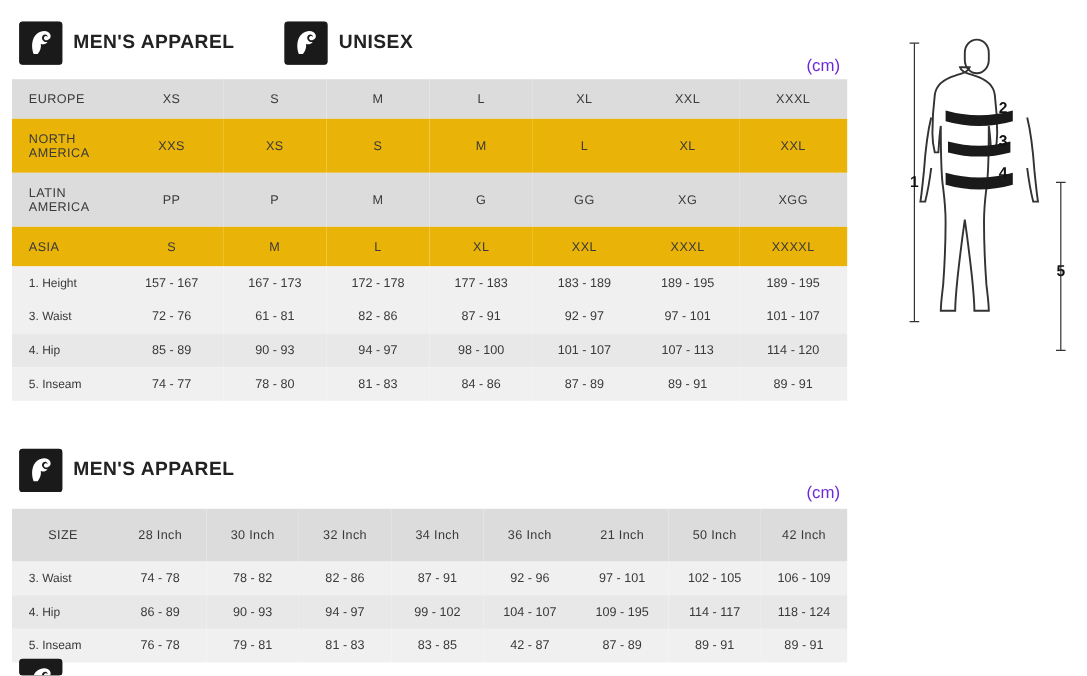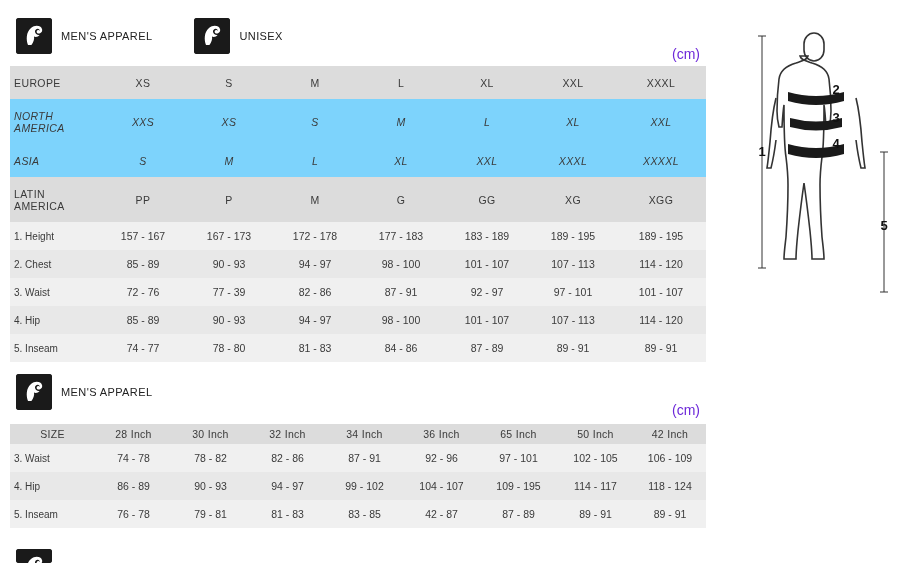--- a/index.html
+++ b/index.html
@@ -27,22 +27,22 @@
   .logo-badge {
     width: 36px; height: 36px;
     background: #1a1a1a;
     border-radius: 3px;
     position: relative;
     flex: none;
     overflow: hidden;
   }
   .logo-badge svg { display: block; }
   .section-title {
-    font-size: 11px;
-    font-weight: normal;
+    font-size: 16px;
+    font-weight: bold;
     letter-spacing: 0.4px;
     color: #222;
     white-space: nowrap;
   }
   .hdr-group { display: flex; align-items: center; gap: 9px; }
   .hdr-gap { width: 22px; }
 
   
   .unit {
     font-size: 14px;
@@ -65,42 +65,42 @@
     border: none;
   }
   .region-row td {
     background: #dcdcdc;
     height: 33px;
     font-weight: bold;
     font-size: 10.5px;
     letter-spacing: 0.4px;
     color: #2e2e2e;
   }
-  .region-row.alt td { background: #7dd3fc; font-style: italic; }
+  .region-row.alt td { background: #eab308; }
   .region-row td.rowlabel,
   .meas-row td.rowlabel {
     text-align: left;
-    padding-left: 4px;
+    padding-left: 14px;
   }
   .region-row td.rowlabel { text-transform: uppercase; }
   .meas-row td {
     background: #f0f0f0;
     height: 28px;
     font-size: 10px;
     color: #3c3c3c;
   }
   .meas-row.alt td { background: #e8e8e8; }
   .meas-row td.rowlabel { font-size: 10px; margin-left: 28px; }
 
   .two-line { line-height: 12px; }
 
   
   .hdr-row td {
     background: #dcdcdc;
-    height: 20px;
+    height: 44px;
     font-weight: bold;
     font-size: 10.5px;
     letter-spacing: 0.3px;
     color: #2e2e2e;
   }
 
   
   .figure-wrap {
     position: absolute;
     left: 742px;
@@ -168,65 +168,55 @@
         <tr class="region-row alt" style="height:45px">
           <td class="rowlabel two-line" style="height:45px">NORTH<br>AMERICA</td>
           <td>XXS</td>
           <td>XS</td>
           <td>S</td>
           <td>M</td>
           <td>L</td>
           <td>XL</td>
           <td>XXL</td>
         </tr>
+        <tr class="region-row" style="height:45px">
+          <td class="rowlabel two-line" style="height:45px">LATIN<br>AMERICA</td>
+          <td>PP</td>
+          <td>P</td>
+          <td>M</td>
+          <td>G</td>
+          <td>GG</td>
+          <td>XG</td>
+          <td>XGG</td>
+        </tr>
         <tr class="region-row alt">
           <td class="rowlabel">ASIA</td>
           <td>S</td>
           <td>M</td>
           <td>L</td>
           <td>XL</td>
           <td>XXL</td>
           <td>XXXL</td>
           <td>XXXXL</td>
         </tr>
-        <tr class="region-row" style="height:45px">
-          <td class="rowlabel two-line" style="height:45px">LATIN<br>AMERICA</td>
-          <td>PP</td>
-          <td>P</td>
-          <td>M</td>
-          <td>G</td>
-          <td>GG</td>
-          <td>XG</td>
-          <td>XGG</td>
-        </tr>
 
         <tr class="meas-row">
           <td class="rowlabel">1. Height</td>
           <td>157 - 167</td>
           <td>167 - 173</td>
           <td>172 - 178</td>
           <td>177 - 183</td>
           <td>183 - 189</td>
           <td>189 - 195</td>
           <td>189 - 195</td>
         </tr>
-        <tr class="meas-row alt">
-          <td class="rowlabel">2. Chest</td>
-          <td>85 - 89</td>
-          <td>90 - 93</td>
-          <td>94 - 97</td>
-          <td>98 - 100</td>
-          <td>101 - 107</td>
-          <td>107 - 113</td>
-          <td>114 - 120</td>
-        </tr>
         <tr class="meas-row">
           <td class="rowlabel">3. Waist</td>
           <td>72 - 76</td>
-          <td>77 - 39</td>
+          <td>61 - 81</td>
           <td>82 - 86</td>
           <td>87 - 91</td>
           <td>92 - 97</td>
           <td>97 - 101</td>
           <td>101 - 107</td>
         </tr>
         <tr class="meas-row alt">
           <td class="rowlabel">4. Hip</td>
           <td>85 - 89</td>
           <td>90 - 93</td>
@@ -322,21 +312,21 @@
           <col style="width:72px">
       </colgroup>
       <tbody>
         <tr class="hdr-row">
           <td class="rowlabel">SIZE</td>
           <td>28 Inch</td>
           <td>30 Inch</td>
           <td>32 Inch</td>
           <td>34 Inch</td>
           <td>36 Inch</td>
-          <td>65 Inch</td>
+          <td>21 Inch</td>
           <td>50 Inch</td>
           <td>42 Inch</td>
         </tr>
         <tr class="meas-row">
           <td class="rowlabel">3. Waist</td>
           <td>74 - 78</td>
           <td>78 - 82</td>
           <td>82 - 86</td>
           <td>87 - 91</td>
           <td>92 - 96</td>

